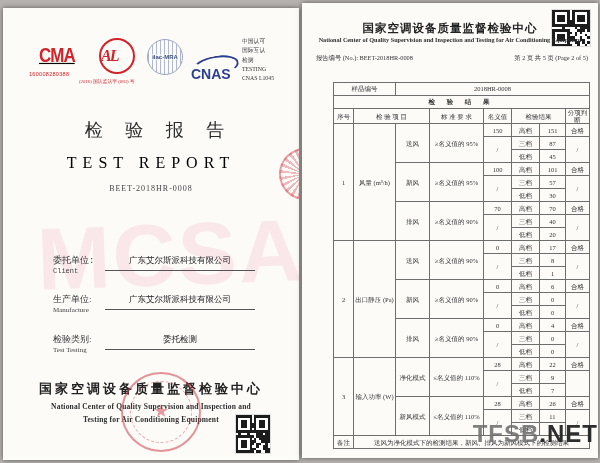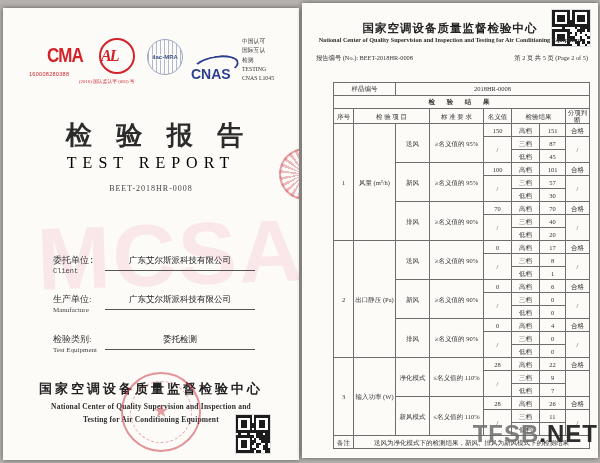--- a/index.html
+++ b/index.html
@@ -25,21 +25,21 @@
       display:flex;align-items:center;justify-content:center;}
   .ilac-text{font-size:6px;font-weight:bold;color:#3a4f85;font-family:"Liberation Sans",sans-serif;
              background:rgba(252,251,248,.55);padding:0 1px;}
   .cnas-wrap{width:52px;height:30px;}
   .cnas-arc{position:absolute;left:2px;top:-4px;width:46px;height:20px;border:2.5px solid #2c3e8f;
             border-bottom-color:transparent;border-left-color:transparent;border-radius:50%;
             transform:rotate(-10deg);box-sizing:border-box;}
   .cnas-text{position:absolute;left:0;top:6px;color:#2c3e8f;font-weight:bold;font-size:14px;
              font-family:"Liberation Sans",sans-serif;letter-spacing:0;}
   .accr{font-size:5.8px;line-height:1.6;color:#333;}
-  .title-cn{font-size:26px;font-weight:bold;color:#2b2b2b;letter-spacing:9px;margin-left:16px;}
+  .title-cn{font-size:18px;font-weight:normal;color:#2b2b2b;letter-spacing:9px;margin-left:16px;}
   .title-en{font-size:16px;color:#000000;letter-spacing:6px;}
   .report-no{font-size:8px;color:#444;letter-spacing:1px;}
   .field{position:absolute;left:50px;right:44px;height:30px;}
   .f-label{position:absolute;left:0;top:0;width:64px;}
   .f-cn{font-size:9px;color:#333;white-space:nowrap;}
   .f-en{font-size:7px;color:#444;white-space:nowrap;}
   .f-value{position:absolute;left:52px;right:0;top:1px;border-bottom:1px solid #555;
            text-align:center;font-size:8.5px;color:#222;padding-bottom:3px;}
   .footer-cn{font-size:13px;font-weight:bold;letter-spacing:3px;color:#222;}
   .footer-en{font-size:7.5px;font-weight:bold;color:#2e2e2e;letter-spacing:.2px;}
@@ -77,21 +77,21 @@
 </style>
 </head>
 <body>
 
 <div class="canvas">
 
   <div class="page" id="page-left">
 
     <div class="abs watermark" style="left:34px;top:196px;">MCSA</div>
 
-    <div class="abs" style="left:44px;top:38px;">
+    <div class="abs" style="left:36px;top:38px;text-decoration:underline;">
       <div class="cma-text">CMA</div>
     </div>
     <div class="abs cma-num" style="left:26px;top:63px;">160008280388</div>
 
     <div class="abs cal-circle" style="left:96px;top:30px;">
       <span class="cal-letter">AL</span>
     </div>
     <div class="abs cal-caption" style="left:76px;top:70px;">(2016) 国认监认字 (083) 号</div>
 
     <div class="abs ilac-circle" style="left:144px;top:31px;">
@@ -125,21 +125,21 @@
     <div class="field" style="top:285px;">
       <div class="f-label">
         <div class="f-cn">生产单位:</div>
         <div class="f-en">Manufacture</div>
       </div>
       <div class="f-value">广东艾尔斯派科技有限公司</div>
     </div>
     <div class="field" style="top:325px;">
       <div class="f-label">
         <div class="f-cn">检验类别:</div>
-        <div class="f-en">Test Equipment</div>
+        <div class="f-en">Test Testing</div>
       </div>
       <div class="f-value">委托检测</div>
     </div>
 
     <div class="abs center footer-cn" style="top:372px;">国家空调设备质量监督检验中心</div>
     <div class="abs center footer-en" style="top:394px;">National Center of Quality Supervision and Inspection and</div>
     <div class="abs center footer-en" style="top:407px;font-family:Liberation Serif, serif;">Testing for Air Conditioning Equipment</div>
 
     <div class="abs qr" id="qr-left" style="left: 232px; top: 406px; width: 36px; height: 40px; grid-template-columns: repeat(15, 1fr); grid-template-rows: repeat(15, 1fr);">
         <div class="on"></div>

